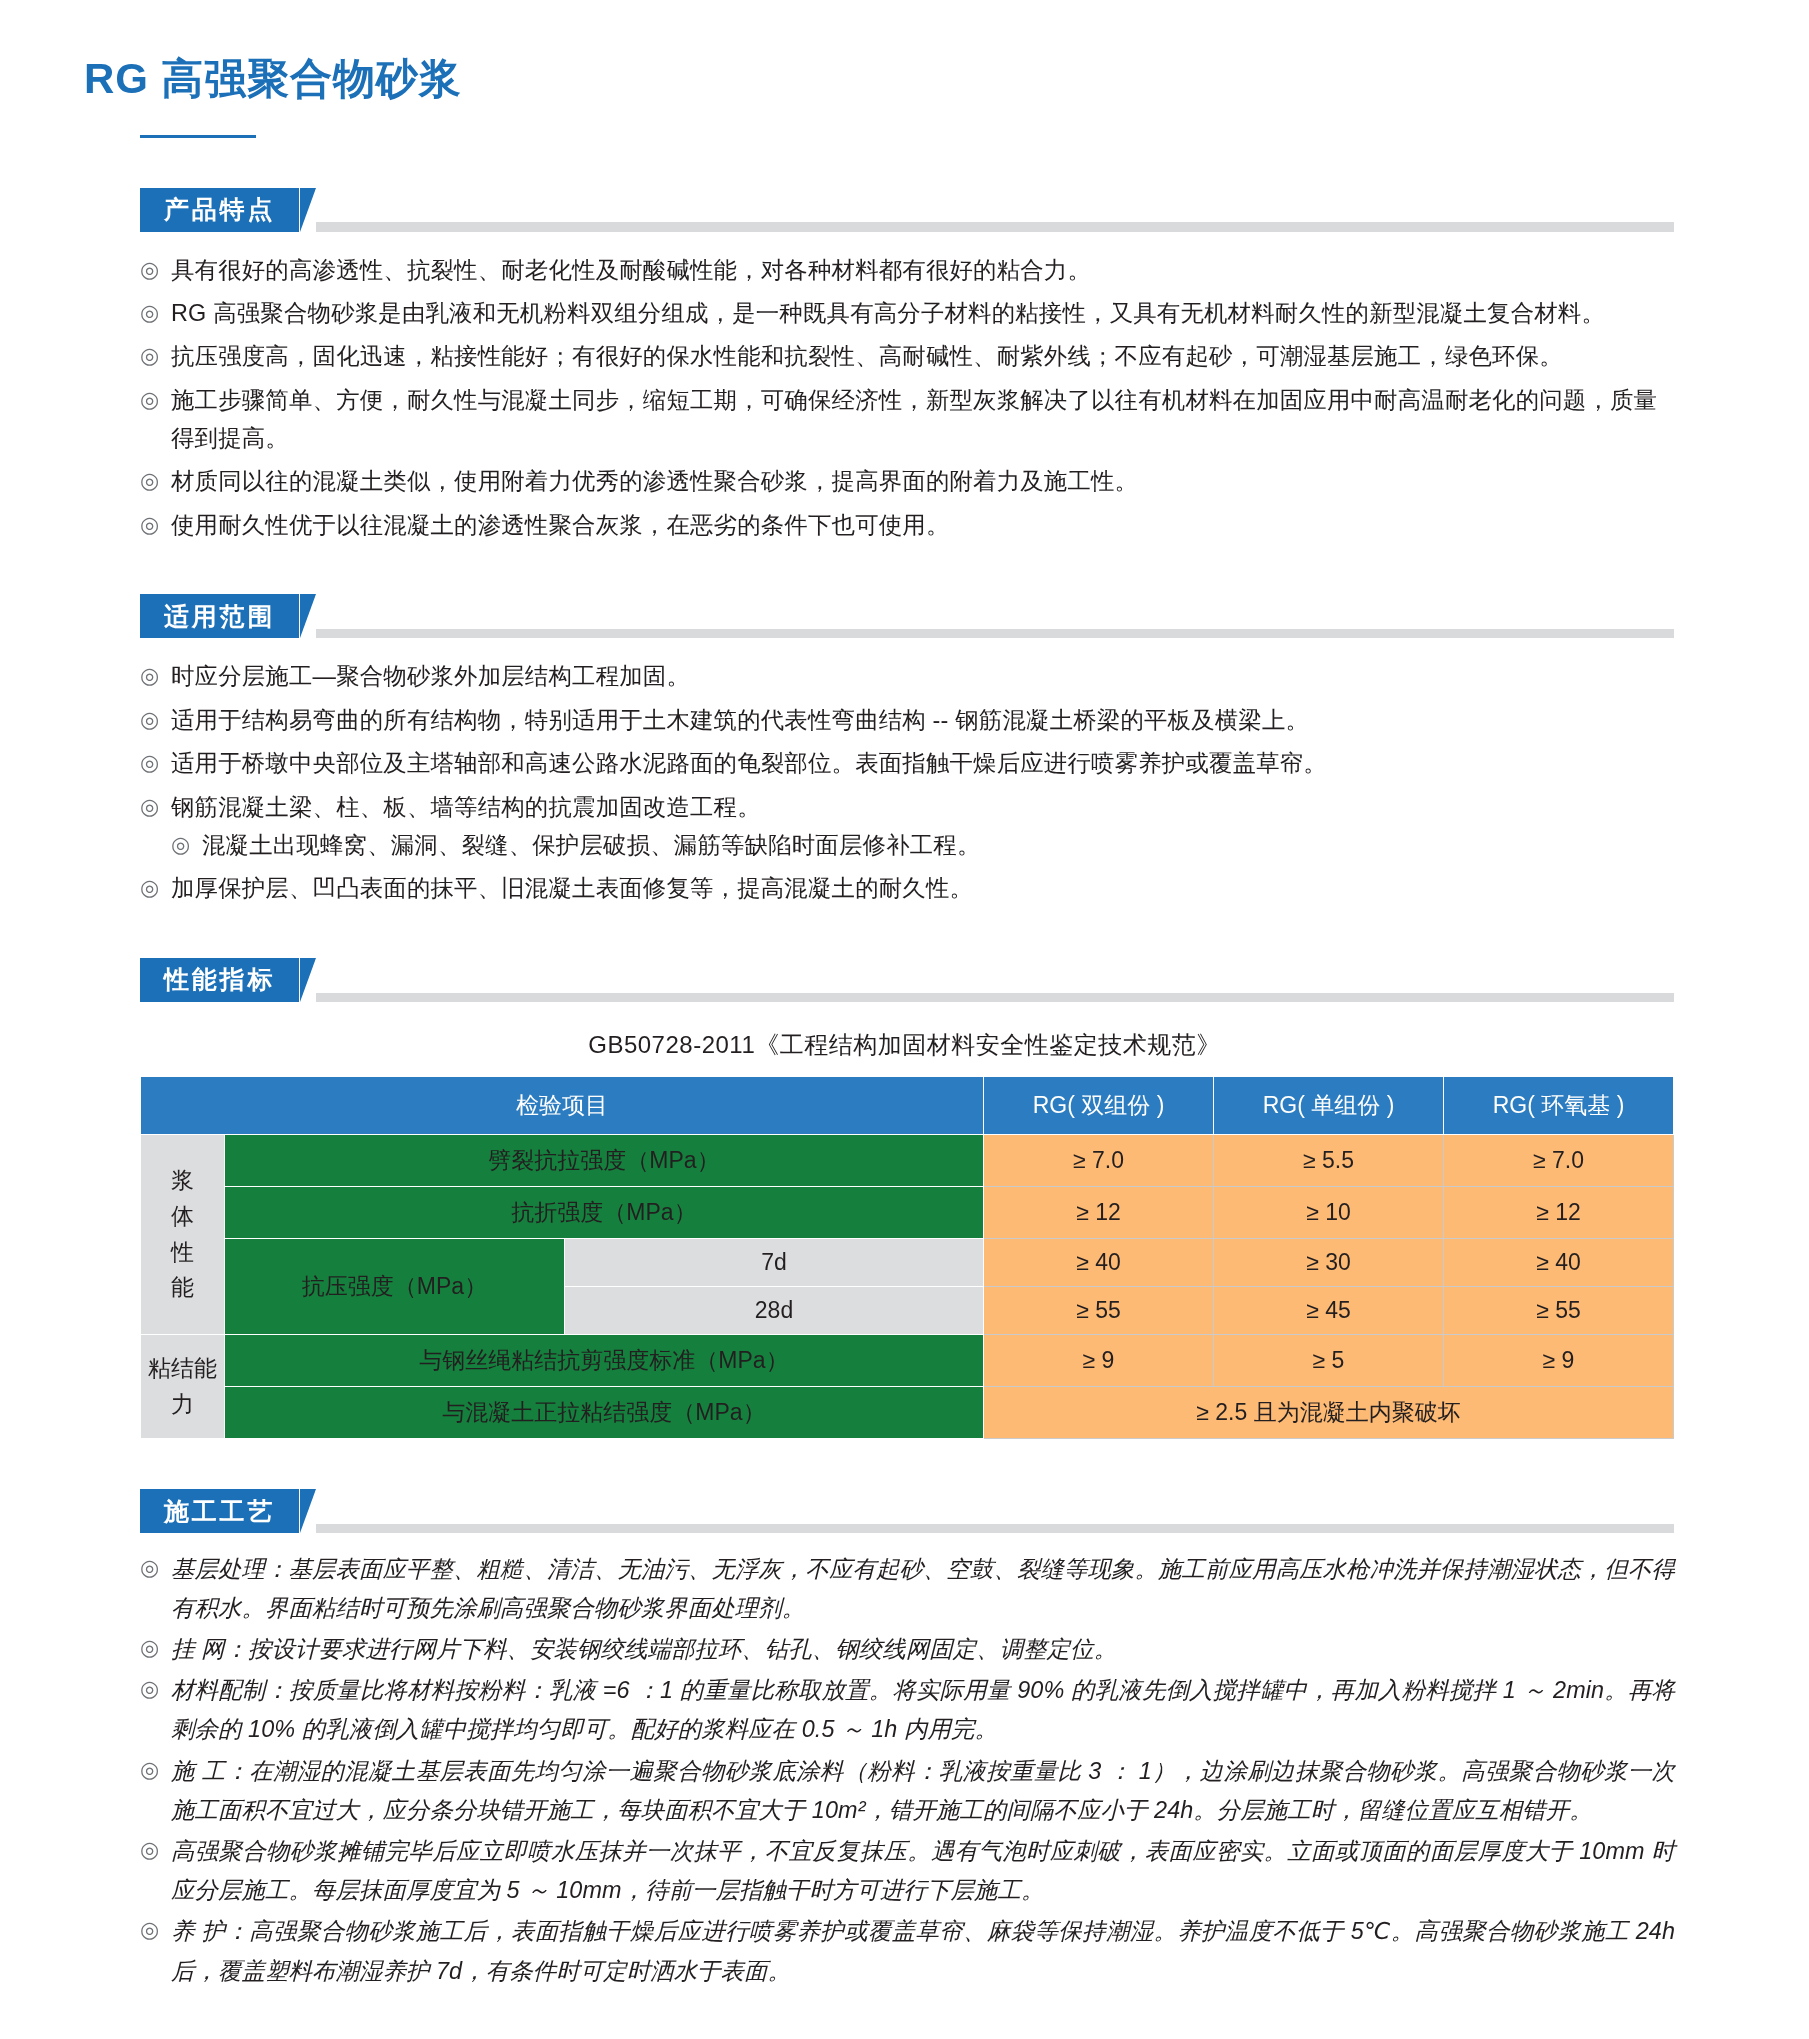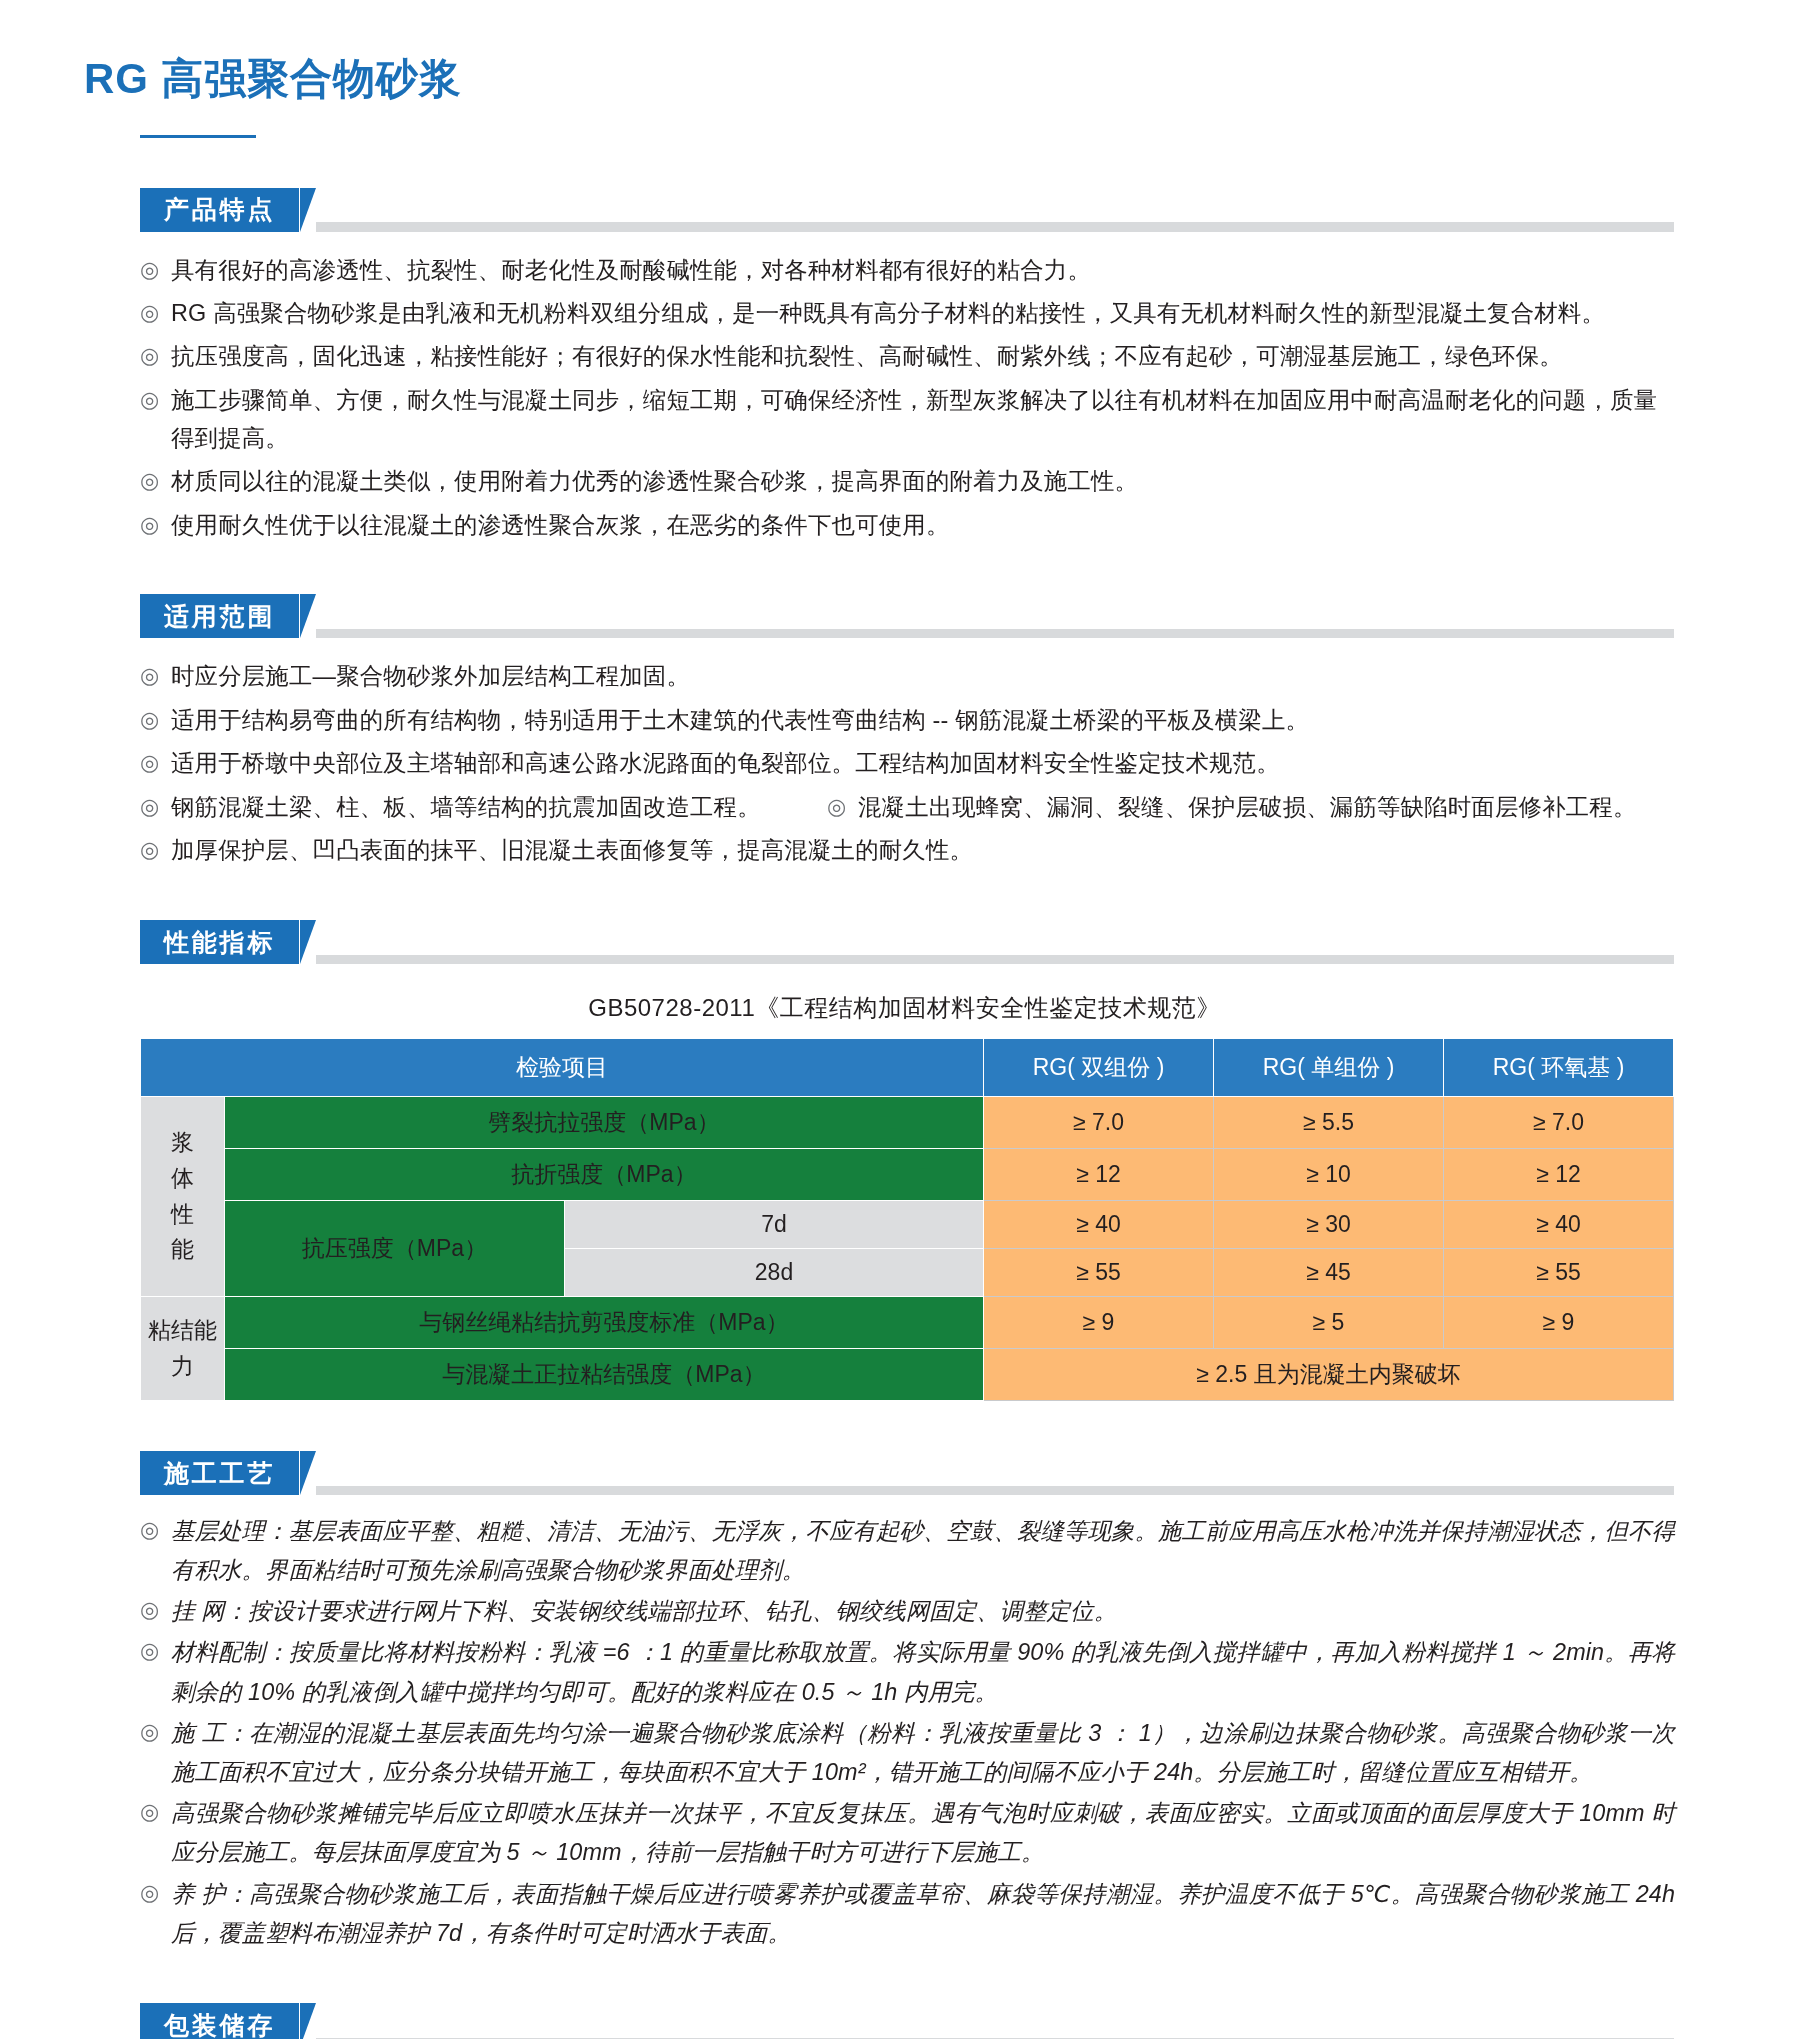--- a/index.html
+++ b/index.html
@@ -95,20 +95,21 @@
     content: "\25CE";
     position: absolute;
     left: 0;
     top: 0;
     color: #6f7276;
     font-size: 22px;
   }
   .bullet.two-col {
     display: flex;
     gap: 0;
+    flex-direction: column;
   }
   .bullet.two-col .col-a { width: 656px; }
   .bullet.two-col .col-b {
     position: relative;
     padding-left: 31px;
   }
   .bullet.two-col .col-b::before {
     content: "\25CE";
     position: absolute;
     left: 0; top: 0;
@@ -201,21 +202,21 @@
     <div class="bullet">使用耐久性优于以往混凝土的渗透性聚合灰浆，在恶劣的条件下也可使用。</div>
   </div>
 
   <div class="section-head">
     <div class="tab">适用范围</div>
     <div class="bar"></div>
   </div>
   <div class="bullets">
     <div class="bullet">时应分层施工—聚合物砂浆外加层结构工程加固。</div>
     <div class="bullet">适用于结构易弯曲的所有结构物，特别适用于土木建筑的代表性弯曲结构 -- 钢筋混凝土桥梁的平板及横梁上。</div>
-    <div class="bullet">适用于桥墩中央部位及主塔轴部和高速公路水泥路面的龟裂部位。工程结构加固材料安全性鉴定技术规范。</div>
+    <div class="bullet">适用于桥墩中央部位及主塔轴部和高速公路水泥路面的龟裂部位。表面指触干燥后应进行喷雾养护或覆盖草帘。</div>
     <div class="bullet two-col">
       <span class="col-a">钢筋混凝土梁、柱、板、墙等结构的抗震加固改造工程。</span>
       <span class="col-b">混凝土出现蜂窝、漏洞、裂缝、保护层破损、漏筋等缺陷时面层修补工程。</span>
     </div>
     <div class="bullet">加厚保护层、凹凸表面的抹平、旧混凝土表面修复等，提高混凝土的耐久性。</div>
   </div>
 
   <div class="section-head">
     <div class="tab">性能指标</div>
     <div class="bar"></div>

